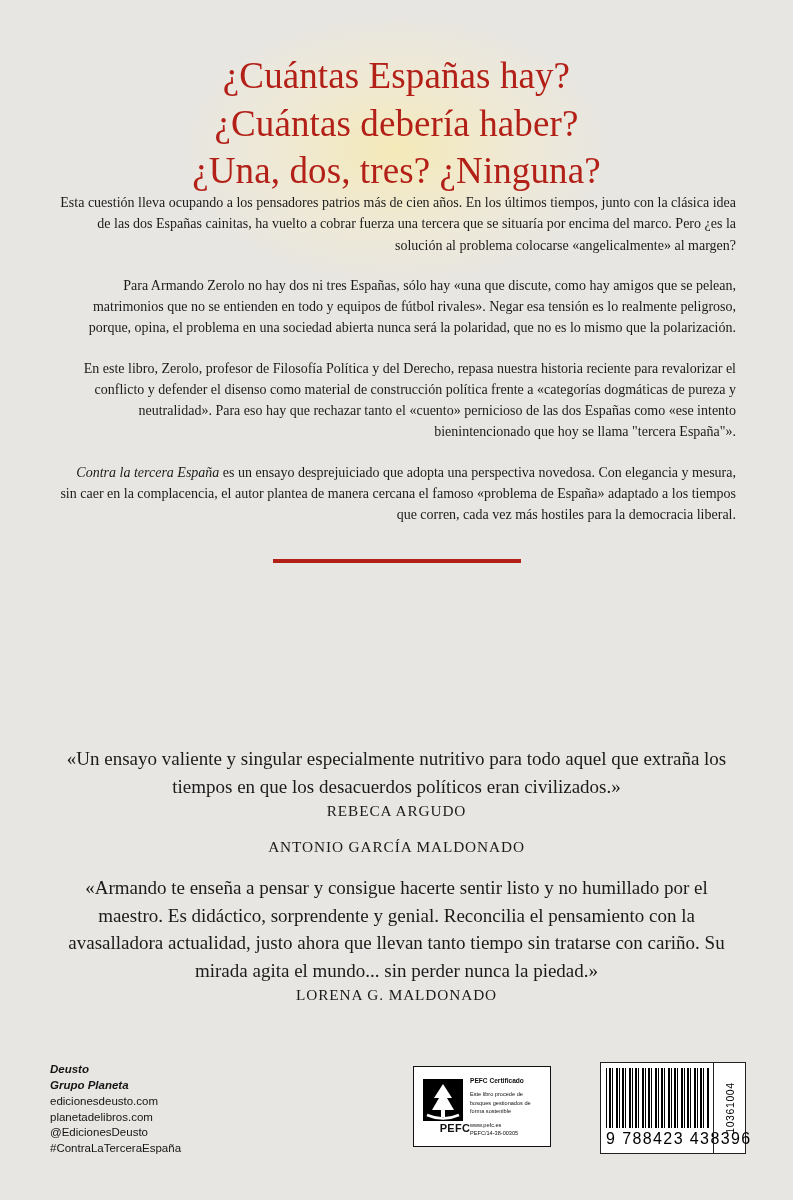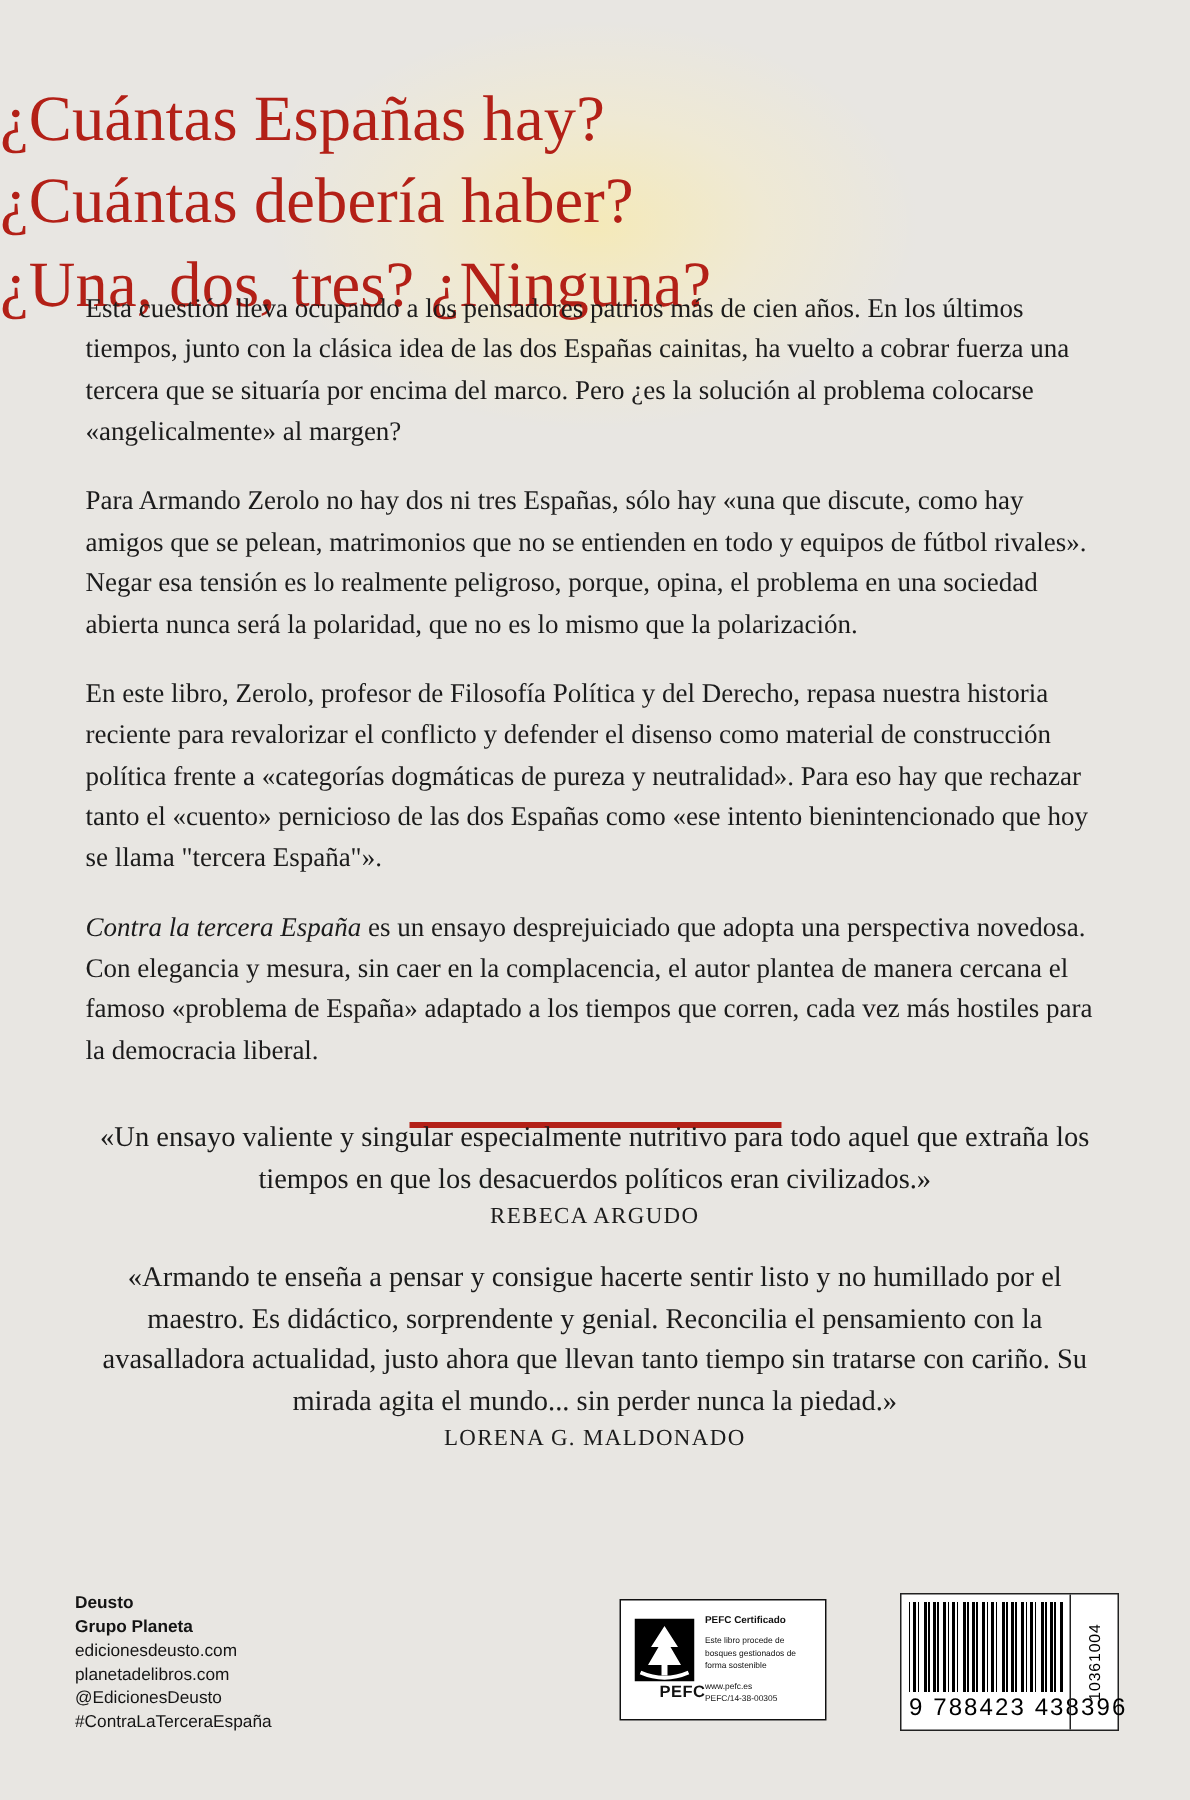--- a/index.html
+++ b/index.html
@@ -21,38 +21,39 @@
     box-sizing: border-box;
     background:
       radial-gradient(ellipse 300px 190px at 396px 150px, rgba(255,236,150,0.55) 0%, rgba(255,240,180,0.30) 38%, rgba(232,230,226,0) 72%),
       #e8e6e2;
   }
   .headline {
     position: absolute;
     top: 52px;
     left: 0;
     right: 0;
+    text-align: center;
     color: #b32017;
-    font-size: 43px;
+    font-size: 37px;
     line-height: 1.29;
     letter-spacing: 0.1px;
   }
   .headline div {
     white-space: nowrap;
   }
   .body-block {
     position: absolute;
     left: 57px;
     width: 679px;
     top: 192px;
   }
   .para {
-    text-align: left;
+    text-align: right;
     color: #1b1b1b;
-    font-size: 18px;
+    font-size: 14px;
     line-height: 1.52;
     margin: 0 0 19px 0;
   }
   .para.tight {
     margin-bottom: 34px;
   }
   .para em {
     font-style: italic;
   }
   .divider {
@@ -95,20 +96,21 @@
     position: absolute;
     left: 50px;
     top: 10px;
     font-family: "Liberation Sans", sans-serif;
     font-size: 11.5px;
     line-height: 1.38;
     color: #141414;
   }
   .imprint .strong {
     font-weight: bold;
+    font-style: italic;
   }
   .pefc-box {
     position: absolute;
     left: 413px;
     top: 14px;
     width: 138px;
     height: 81px;
     background: #ffffff;
     border: 1px solid #111;
     display: flex;
@@ -226,20 +228,21 @@
 
     <div class="divider"></div>
   </div>
 
   <div class="quotes">
     <div class="quote">
       <div class="quote-text">«Un ensayo valiente y singular especialmente nutritivo para todo aquel que extraña los tiempos en que los desacuerdos políticos eran civilizados.»</div>
       <div class="quote-author">Rebeca Argudo</div>
     </div>
     <div class="quote">
+      <div class="quote-author">Antonio García Maldonado</div>
     </div>
     <div class="quote">
       <div class="quote-text">«Armando te enseña a pensar y consigue hacerte sentir listo y no humillado por el maestro. Es didáctico, sorprendente y genial. Reconcilia el pensamiento con la avasalladora actualidad, justo ahora que llevan tanto tiempo sin tratarse con cariño. Su mirada agita el mundo... sin perder nunca la piedad.»</div>
       <div class="quote-author">Lorena G. Maldonado</div>
     </div>
   </div>
 
   <div class="footer">
 
     <div class="imprint">

